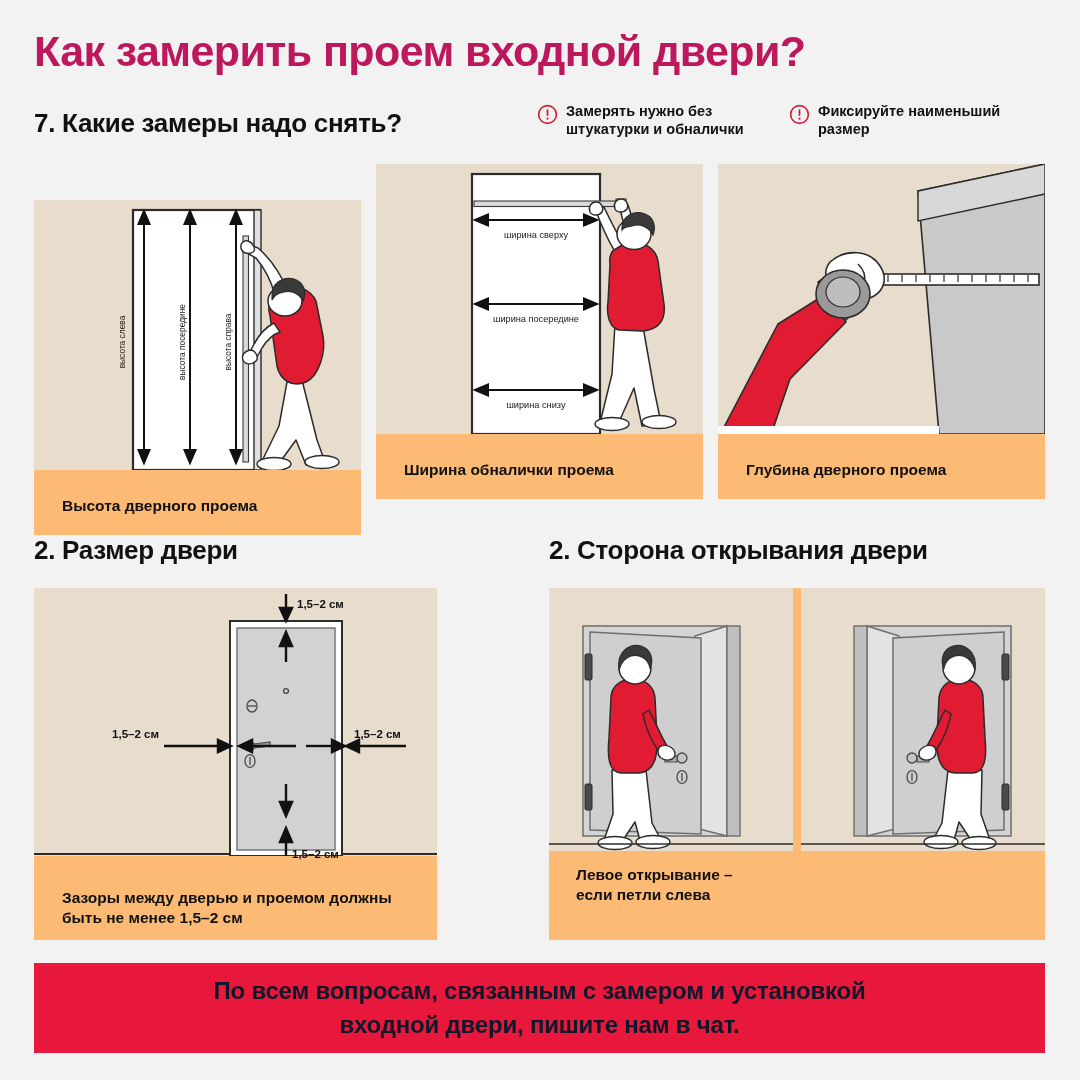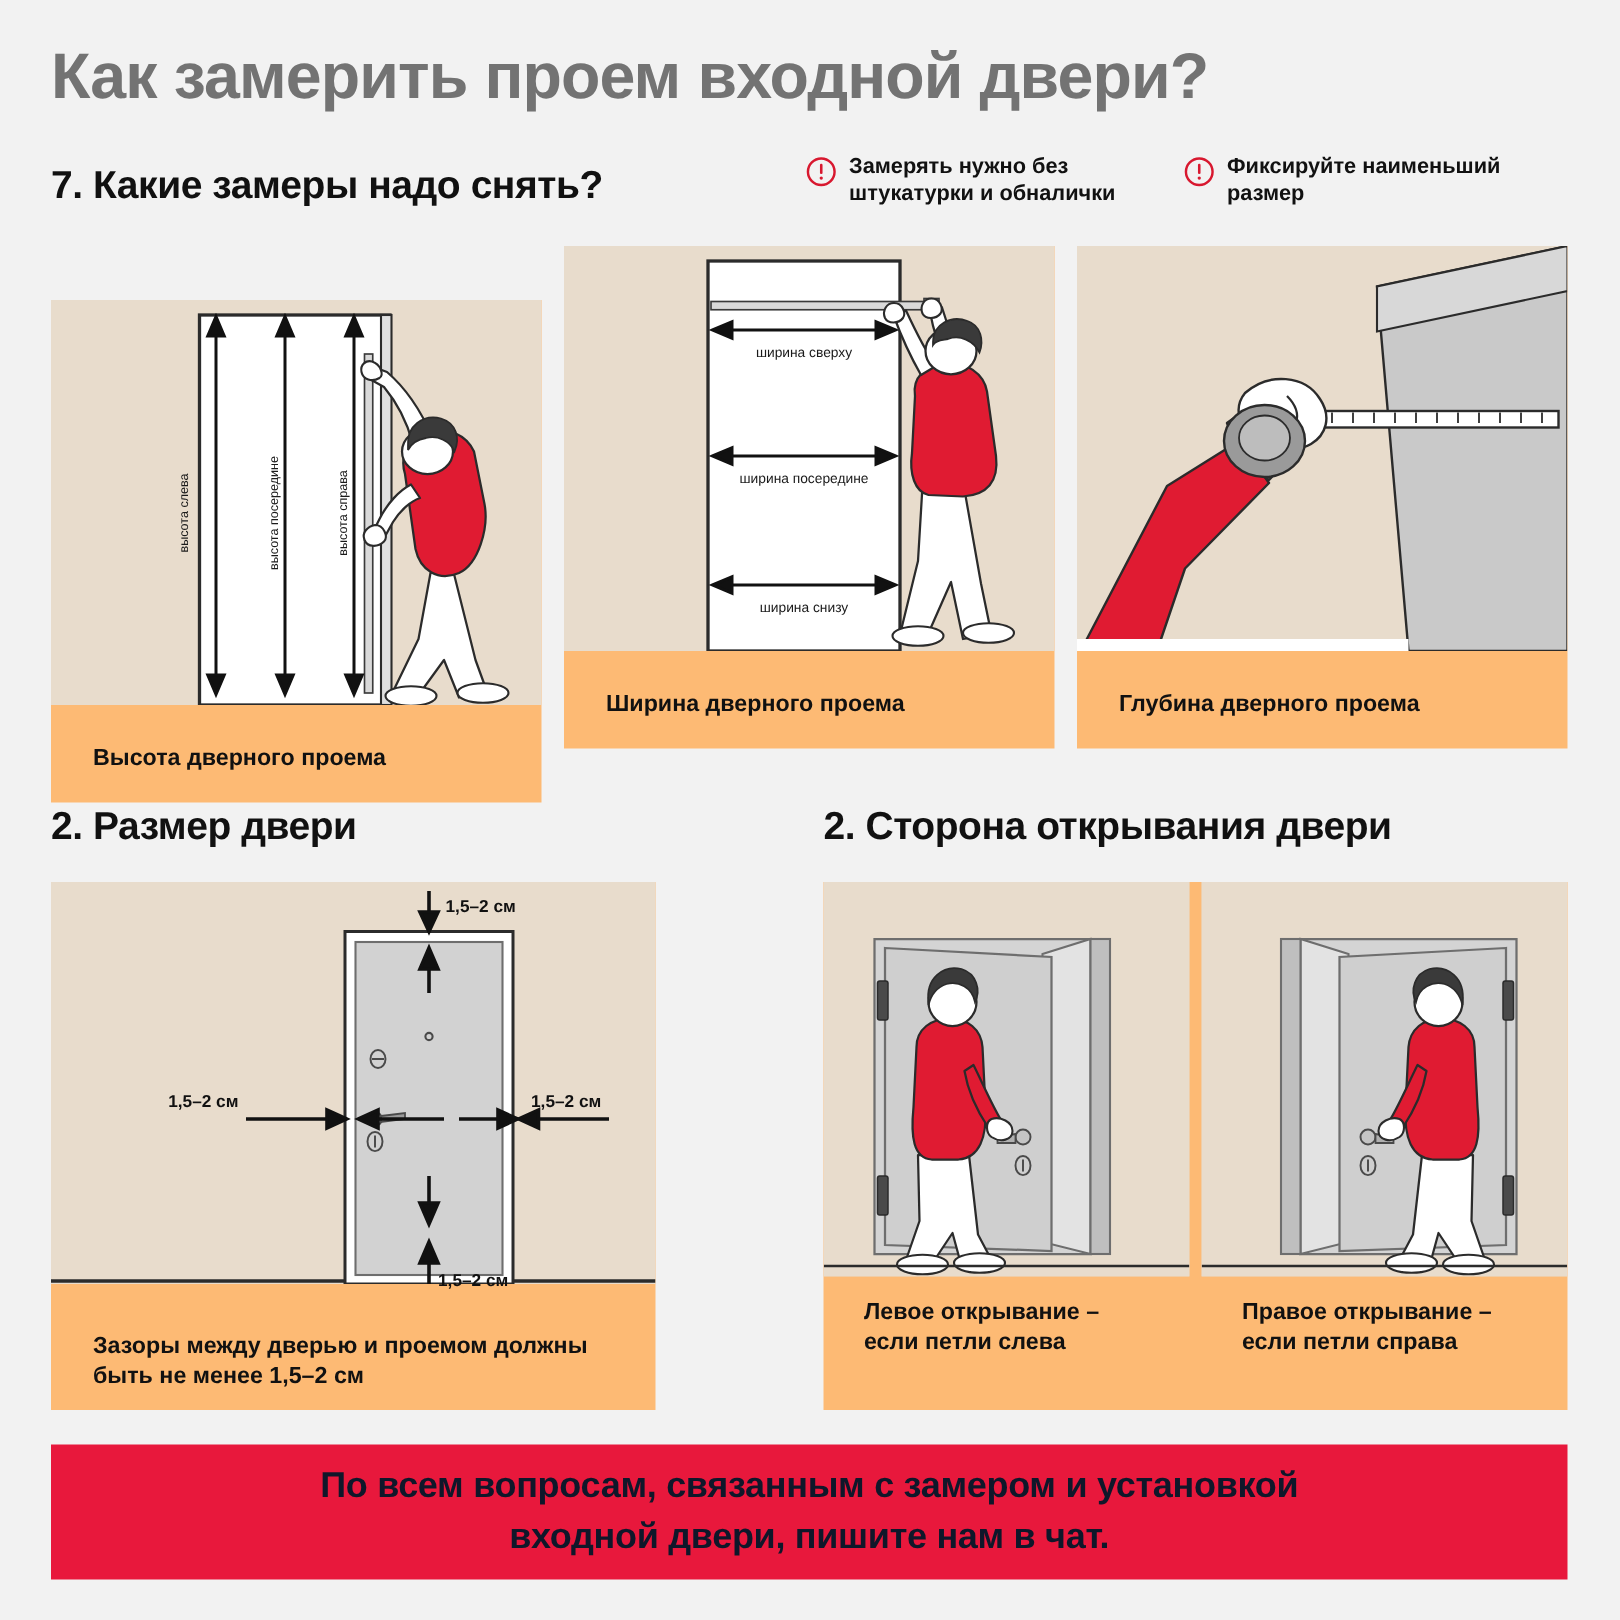--- a/index.html
+++ b/index.html
@@ -22,21 +22,21 @@
   }
 
   
   .main-title {
     position: absolute;
     left: 34px;
     top: 27px;
     font-size: 43px;
     font-weight: 700;
     letter-spacing: -0.6px;
-    color: #737373;
+    color: #be185d;
     white-space: nowrap;
   }
 
   .step-title {
     position: absolute;
     font-size: 26px;
     font-weight: 700;
     letter-spacing: -0.3px;
     color: #111;
     white-space: nowrap;
@@ -268,21 +268,21 @@
 
           <path d="M220 38 C215 38 212 43 214 48 C216 52 223 52 226 48 C228 45 226 38 220 38 Z" fill="#FFFFFF" stroke="#2B2B2B" stroke-width="1.4"></path>
           <path d="M245 35 C240 35 237 40 239 45 C241 49 248 49 251 45 C253 42 251 35 245 35 Z" fill="#FFFFFF" stroke="#2B2B2B" stroke-width="1.4"></path>
 
           <ellipse cx="258" cy="70" rx="17" ry="15.5" fill="#FFFFFF" stroke="#2B2B2B" stroke-width="1.5"></ellipse>
           <path d="M246 64 C246 52 258 46 269 50 C278 53 280 63 277 71 C273 63 264 59 256 62 C251 63 248 63 246 66 Z" fill="#3A3A3A" stroke="#2B2B2B" stroke-width="1.2"></path>
         </g>
       </svg>
     </div>
     <div style="padding:26px 0 0 28px;">
-      <div class="card-caption">Ширина дверного проема</div>
+      <div class="card-caption">Ширина обналички проема</div>
     </div>
   </div>
 
   <div class="card" id="card-depth">
     <div class="scene" style="height:270px;">
       <svg width="327" height="270" viewBox="0 0 327 270">
         <rect x="0" y="0" width="327" height="270" fill="#E8DCCC"></rect>
 
         <polygon points="200,27 327,0 327,270 221,270" fill="#C9C9C9" stroke="#2B2B2B" stroke-width="1.6"></polygon>
         <polygon points="200,27 327,0 327,30 200,57" fill="#D8D8D8" stroke="#2B2B2B" stroke-width="1.4"></polygon>
@@ -468,22 +468,20 @@
               <ellipse cx="140" cy="254" rx="17" ry="6.5" fill="#FFFFFF" stroke="#2B2B2B" stroke-width="1.4"></ellipse>
               <path d="M182 110 C182 98 172 91 160 91 C148 91 139 98 138 110 L136 150 C135 170 140 184 154 185 L172 185 C184 184 186 170 184 150 Z" fill="#E01B32" stroke="#2B2B2B" stroke-width="1.5" stroke-linejoin="round"></path>
               <path d="M144 122 C138 134 132 148 126 158 L134 164 C142 152 148 138 150 126 Z" fill="#E01B32" stroke="#2B2B2B" stroke-width="1.5" stroke-linejoin="round"></path>
               <path d="M132 158 C126 156 118 160 118 166 C118 172 126 174 132 170 C136 167 136 160 132 158 Z" fill="#FFFFFF" stroke="#2B2B2B" stroke-width="1.4"></path>
               <ellipse cx="158" cy="80" rx="16" ry="16" fill="#FFFFFF" stroke="#2B2B2B" stroke-width="1.5"></ellipse>
               <path d="M174 80 C176 64 164 55 152 58 C142 61 139 72 143 80 C145 70 154 66 162 68 C168 70 172 74 174 82 Z" fill="#3A3A3A" stroke="#2B2B2B" stroke-width="1.2"></path>
             </g>
             <line x1="0" y1="256" x2="244" y2="256" stroke="#2B2B2B" stroke-width="1.6"></line>
           </svg>
         </div>
-        <div class="pane-caption">Правое открывание –
-если петли справа</div>
       </div>
 
     </div>
   </div>
 
   <div class="banner">
     <div class="banner-text">По всем вопросам, связанным с замером и установкой
 входной двери, пишите нам в чат.</div>
   </div>
 

